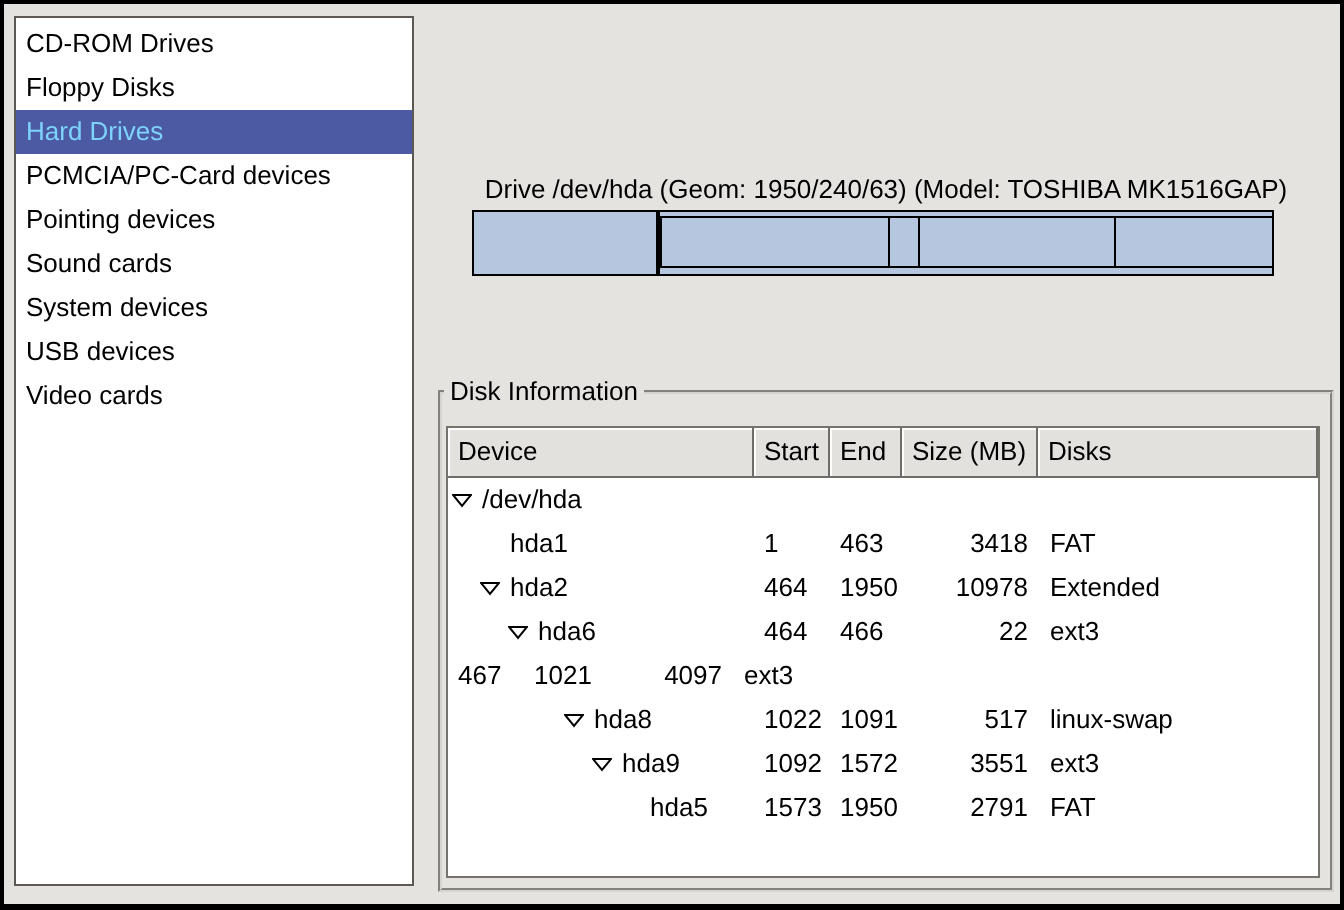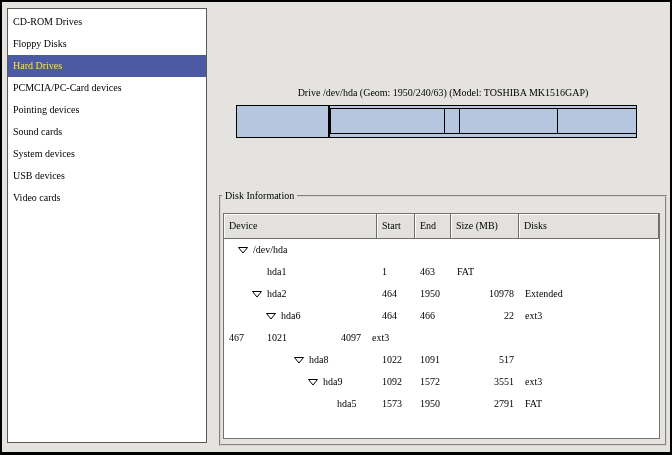--- a/index.html
+++ b/index.html
@@ -3,41 +3,41 @@
 <meta charset="utf-8">
 <style>
   html,body{margin:0;padding:0;background:#888;}
   *{box-sizing:border-box;}
   .window{
     position:relative;
     width:672px;height:455px;
     background:var(--bg,#e4e3e0);
     border:2px solid #000;
     border-bottom-width:3px;
-    font-family:Liberation Serif, serif;
-    font-size:10px;color:#000;
+    font-family:Liberation Sans, sans-serif;
+    font-size:13px;color:#000;
     overflow:hidden;
   }
 
   
   .sidebar{
     position:absolute;left:5px;top:6px;
     width:200px;height:435px;
     background:#fff;
     border:1px solid #5c5954;
     padding-top:2px;
     overflow:hidden;
   }
   .sb-item{
     height:22px;line-height:22px;
     padding-left:5px;
     white-space:nowrap;
     cursor:default;
   }
-  .sb-item.sel{background:var(--sel,#4b5aa2);color:#fde047;}
+  .sb-item.sel{background:var(--sel,#4b5aa2);color:#7dd3fc;}
 
   
   .drive-title{
     position:absolute;left:218px;top:85px;width:446px;
     text-align:center;white-space:nowrap;
   }
 
   
   .part-bar{
     position:absolute;left:234px;top:103px;
@@ -90,21 +90,21 @@
     box-shadow:inset 1px 1px 0 #fdfdfd;
     cursor:default;
   }
   .tr{display:flex;height:22px;line-height:22px;}
   .td{white-space:nowrap;overflow:hidden;}
   .col0{width:153px;}
   .col1{width:38px;}
   .col2{width:36px;}
   .col3{width:68px;}
   .col4{flex:1;}
-  .td.col0{display:flex;align-items:flex-start;padding-left:14px;}
+  .td.col0{display:flex;align-items:flex-start;padding-left:2px;}
   .td.col1,.td.col2{padding-left:5px;}
   .td.col3{text-align:right;padding-right:5px;}
   .td.col4{padding-left:6px;}
   .indent{flex:none;height:1px;}
   .expander{
     flex:none;width:15px;height:22px;
     display:inline-flex;align-items:center;
   }
 </style>
 </head>
@@ -166,20 +166,21 @@
             <div class="td col4"></div>
           </div>
           <div class="tr">
             <div class="td col0">
               <span class="indent" style="width: 14px;"></span>
               <span class="expander"></span>
               <span>hda1</span>
             </div>
             <div class="td col1">1</div>
             <div class="td col2">463</div>
+            <div class="td col3">3418</div>
             <div class="td col4">FAT</div>
           </div>
           <div class="tr">
             <div class="td col0">
               <span class="indent" style="width: 14px;"></span>
               <span class="expander">
                 <svg width="10" height="8" viewBox="0 0 10 8">
                   <polygon points="0.5,1.5 9.5,1.5 5,7" fill="#fff" stroke="#000" stroke-width="1"></polygon>
                 </svg>
               </span>
@@ -217,20 +218,21 @@
               <span class="expander">
                 <svg width="10" height="8" viewBox="0 0 10 8">
                   <polygon points="0.5,1.5 9.5,1.5 5,7" fill="#fff" stroke="#000" stroke-width="1"></polygon>
                 </svg>
               </span>
               <span>hda8</span>
             </div>
             <div class="td col1">1022</div>
             <div class="td col2">1091</div>
             <div class="td col3">517</div>
+            <div class="td col4">linux-swap</div>
           </div>
           <div class="tr">
             <div class="td col0">
               <span class="indent" style="width: 70px;"></span>
               <span class="expander">
                 <svg width="10" height="8" viewBox="0 0 10 8">
                   <polygon points="0.5,1.5 9.5,1.5 5,7" fill="#fff" stroke="#000" stroke-width="1"></polygon>
                 </svg>
               </span>
               <span>hda9</span>

